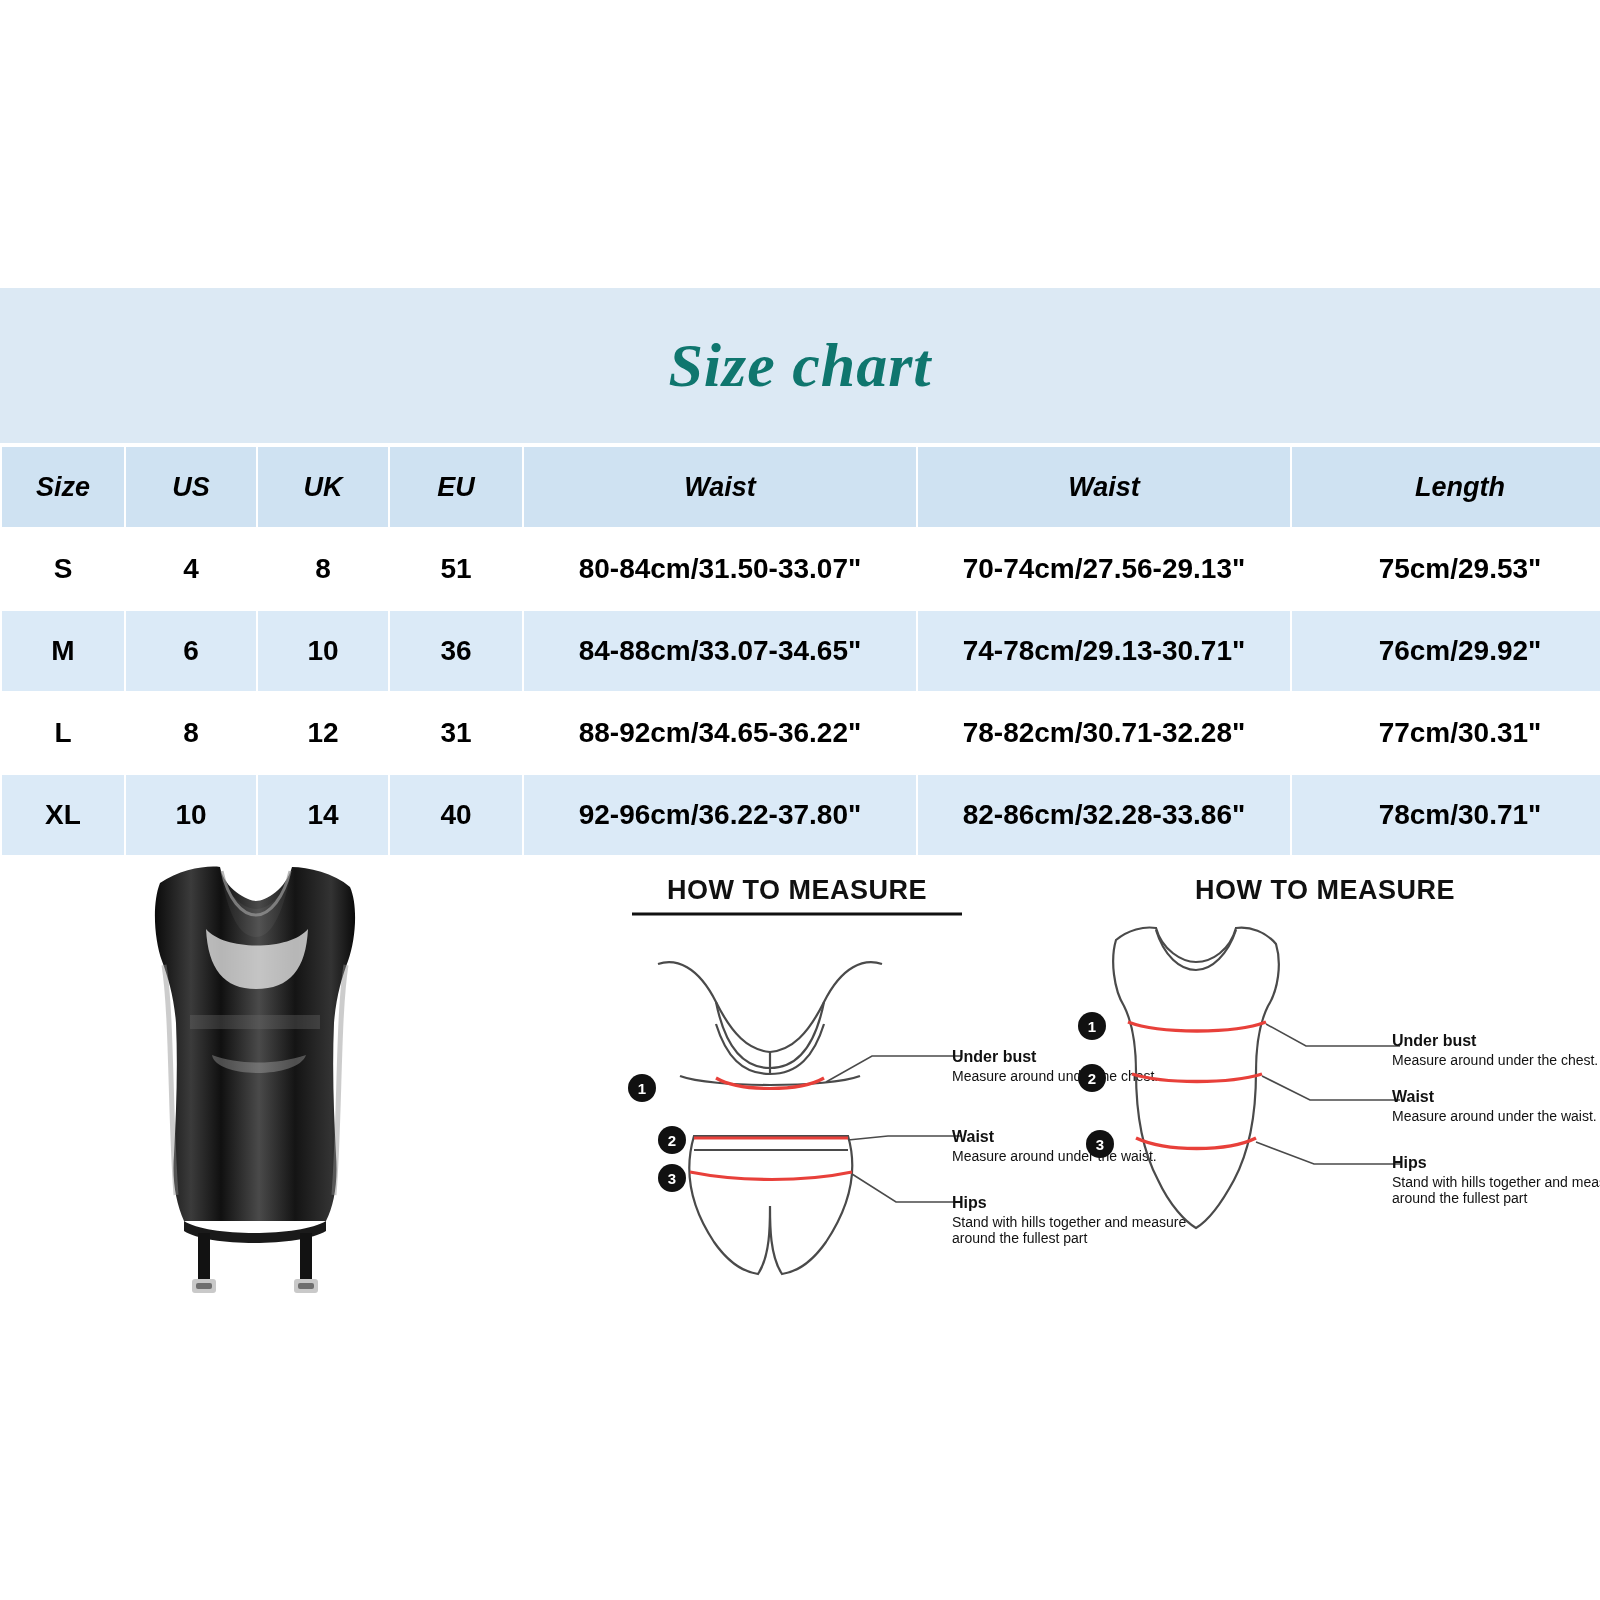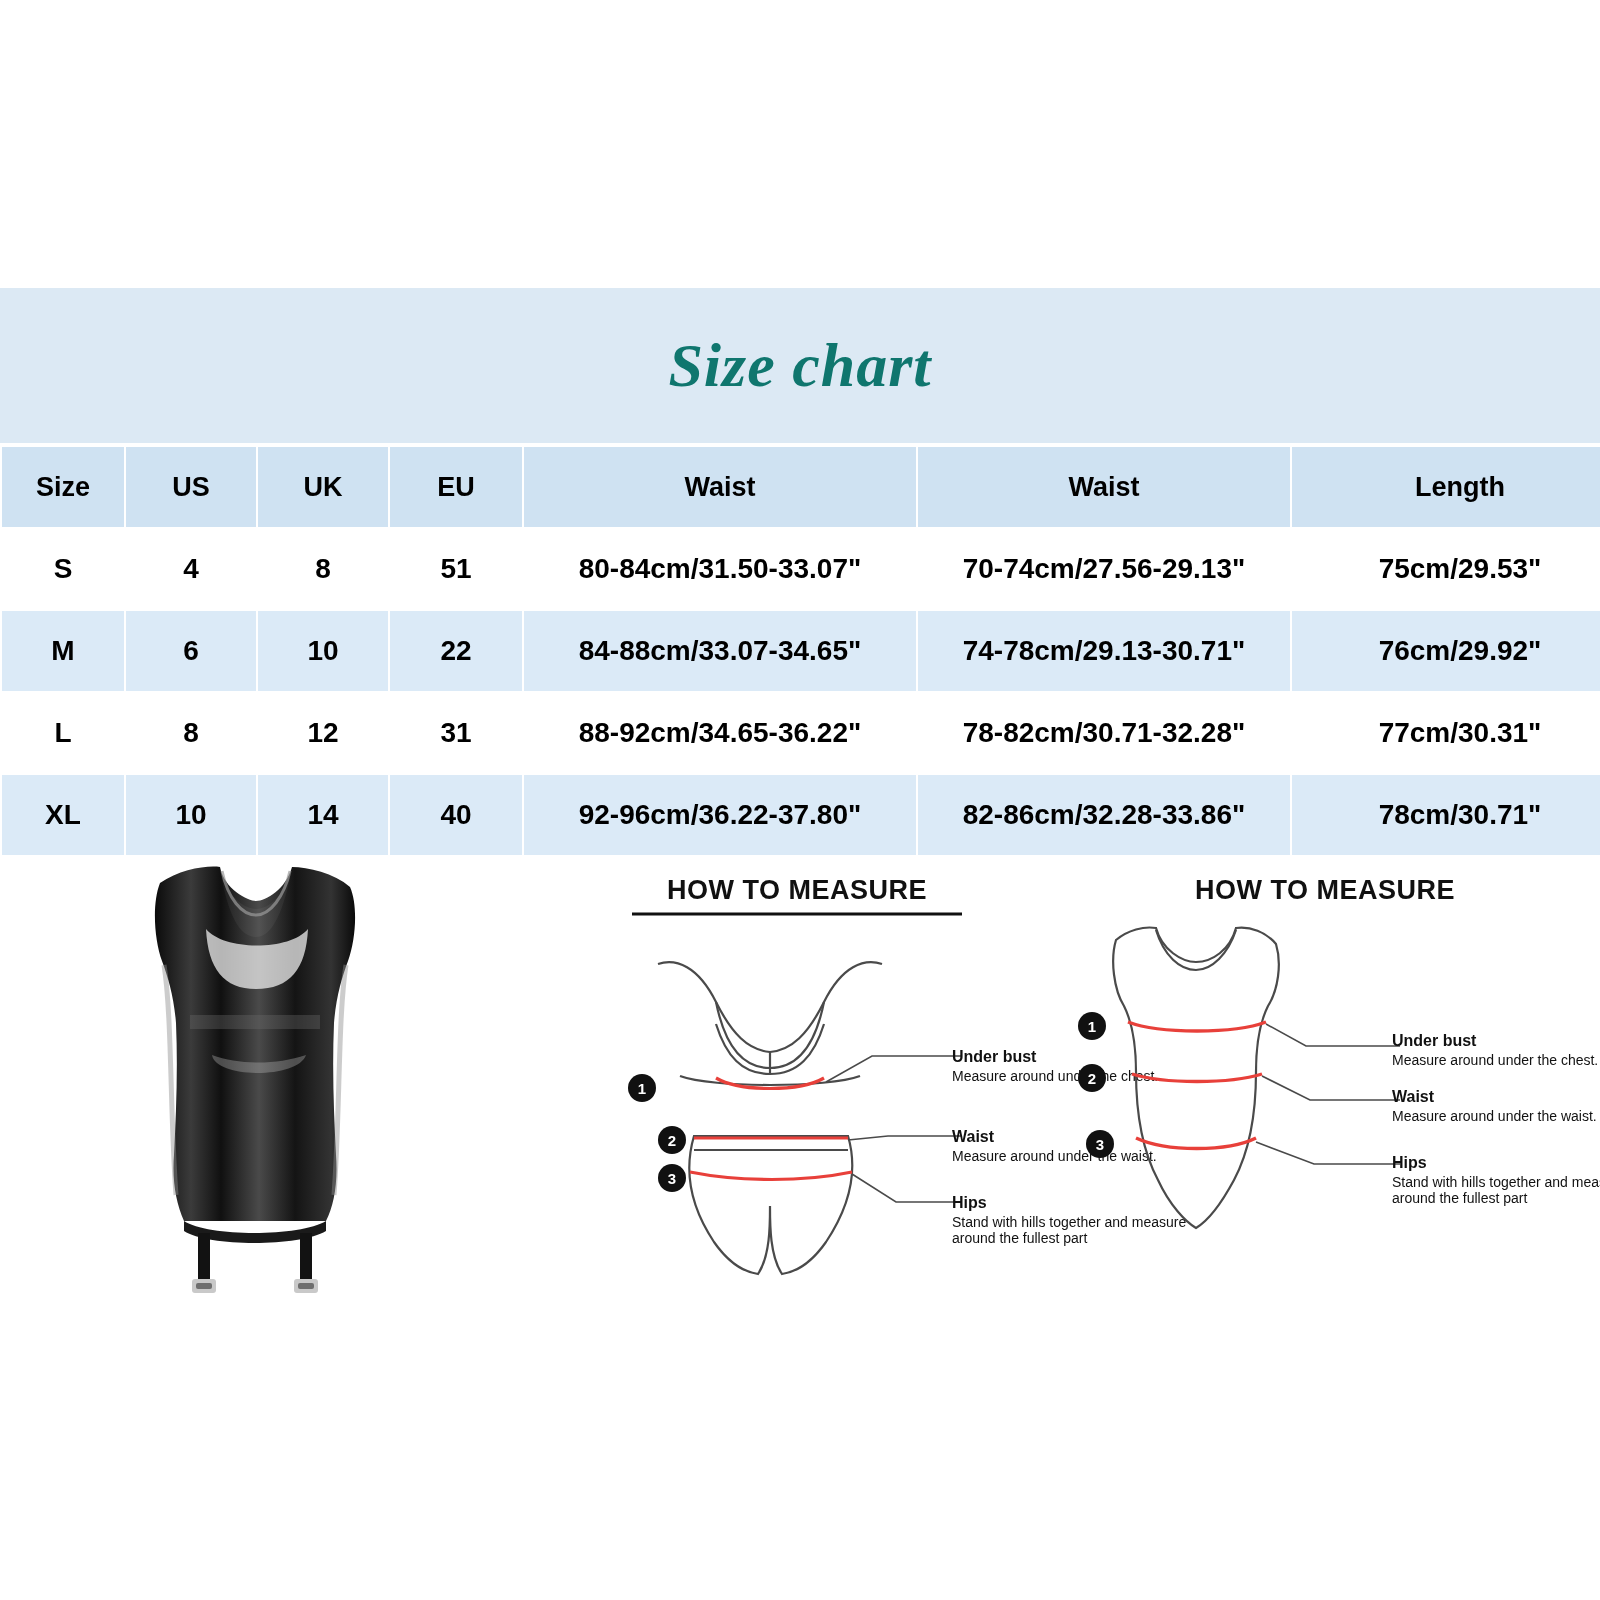--- a/index.html
+++ b/index.html
@@ -53,20 +53,21 @@
   table.size-table td {
     border: 2px solid #ffffff;
     text-align: center;
     color: #000000;
     font-weight: bold;
   }
   table.size-table thead th {
     background: #cfe2f2;
     height: 78px;
     font-size: 27px;
+    font-style: italic;
   }
   table.size-table tbody td {
     height: 78px;
     font-size: 28px;
   }
   tbody tr.row-odd td {
     background: #ffffff;
   }
   tbody tr.row-even td {
     background: #dbeaf7;
@@ -159,21 +160,21 @@
           <td>8</td>
           <td>51</td>
           <td>80-84cm/31.50-33.07"</td>
           <td>70-74cm/27.56-29.13"</td>
           <td>75cm/29.53"</td>
         </tr>
         <tr class="row-even">
           <td>M</td>
           <td>6</td>
           <td>10</td>
-          <td>22</td>
+          <td>36</td>
           <td>84-88cm/33.07-34.65"</td>
           <td>74-78cm/29.13-30.71"</td>
           <td>76cm/29.92"</td>
         </tr>
         <tr class="row-odd">
           <td>L</td>
           <td>8</td>
           <td>12</td>
           <td>31</td>
           <td>88-92cm/34.65-36.22"</td>

